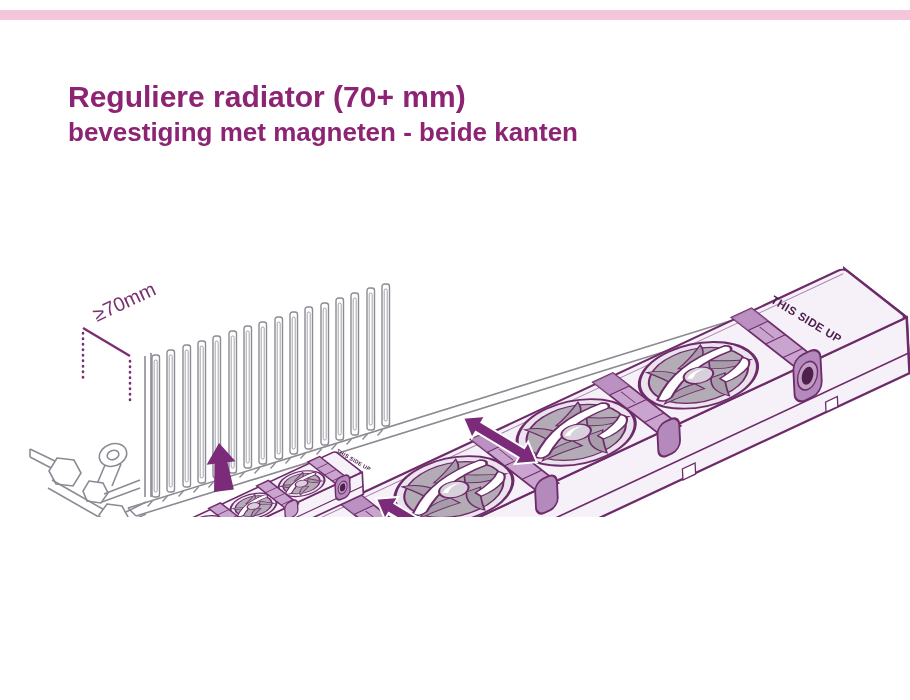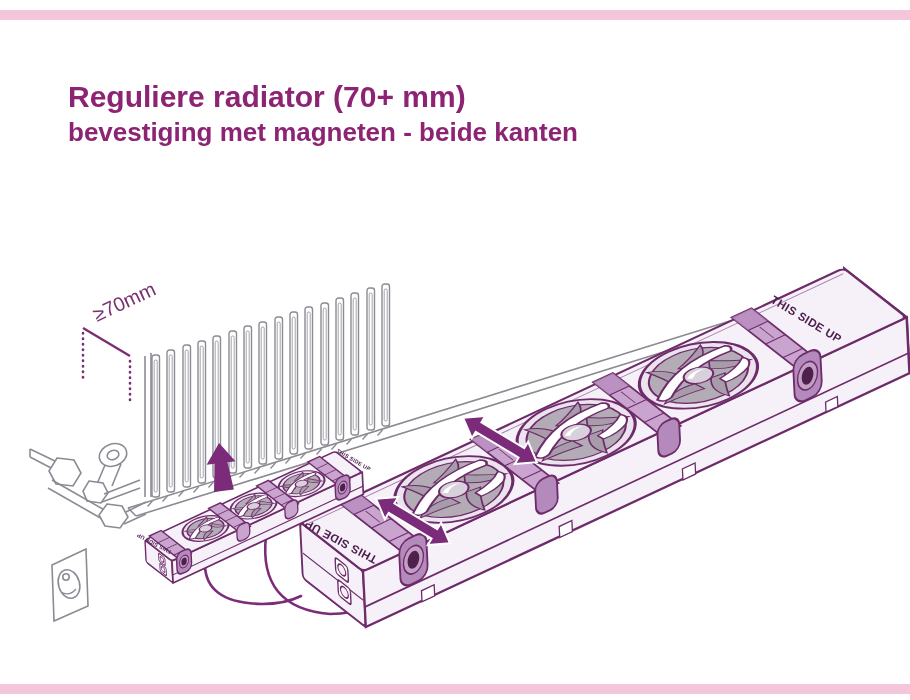--- a/index.html
+++ b/index.html
@@ -1,16 +1,16 @@
 <!DOCTYPE html>
 <html><head>
 <meta charset="utf-8">
 <style>
   html,body{margin:0;padding:0;background:#fff;}
-  .stage{position:relative;width:910px;height:700px;background:#3b82f6;overflow:hidden;
+  .stage{position:relative;width:910px;height:517px;background:#3b82f6;overflow:hidden;
          font-family:"Liberation Sans", sans-serif;}
   svg text{font-family:"Liberation Sans", sans-serif;}
   .title-text{font-size:30px;font-weight:bold;fill:#8d2473;}
   .subtitle-text{font-size:26px;font-weight:bold;fill:#8d2473;}
   .dim-text{font-size:20px;font-weight:500;fill:#7a2f73;}
   .tsu-big{font-size:11.5px;font-weight:bold;letter-spacing:0.4px;fill:#4f204e;}
   .tsu-small{font-size:5.5px;font-weight:bold;letter-spacing:0.2px;fill:#4f204e;}
 </style>
 </head>
 <body>

